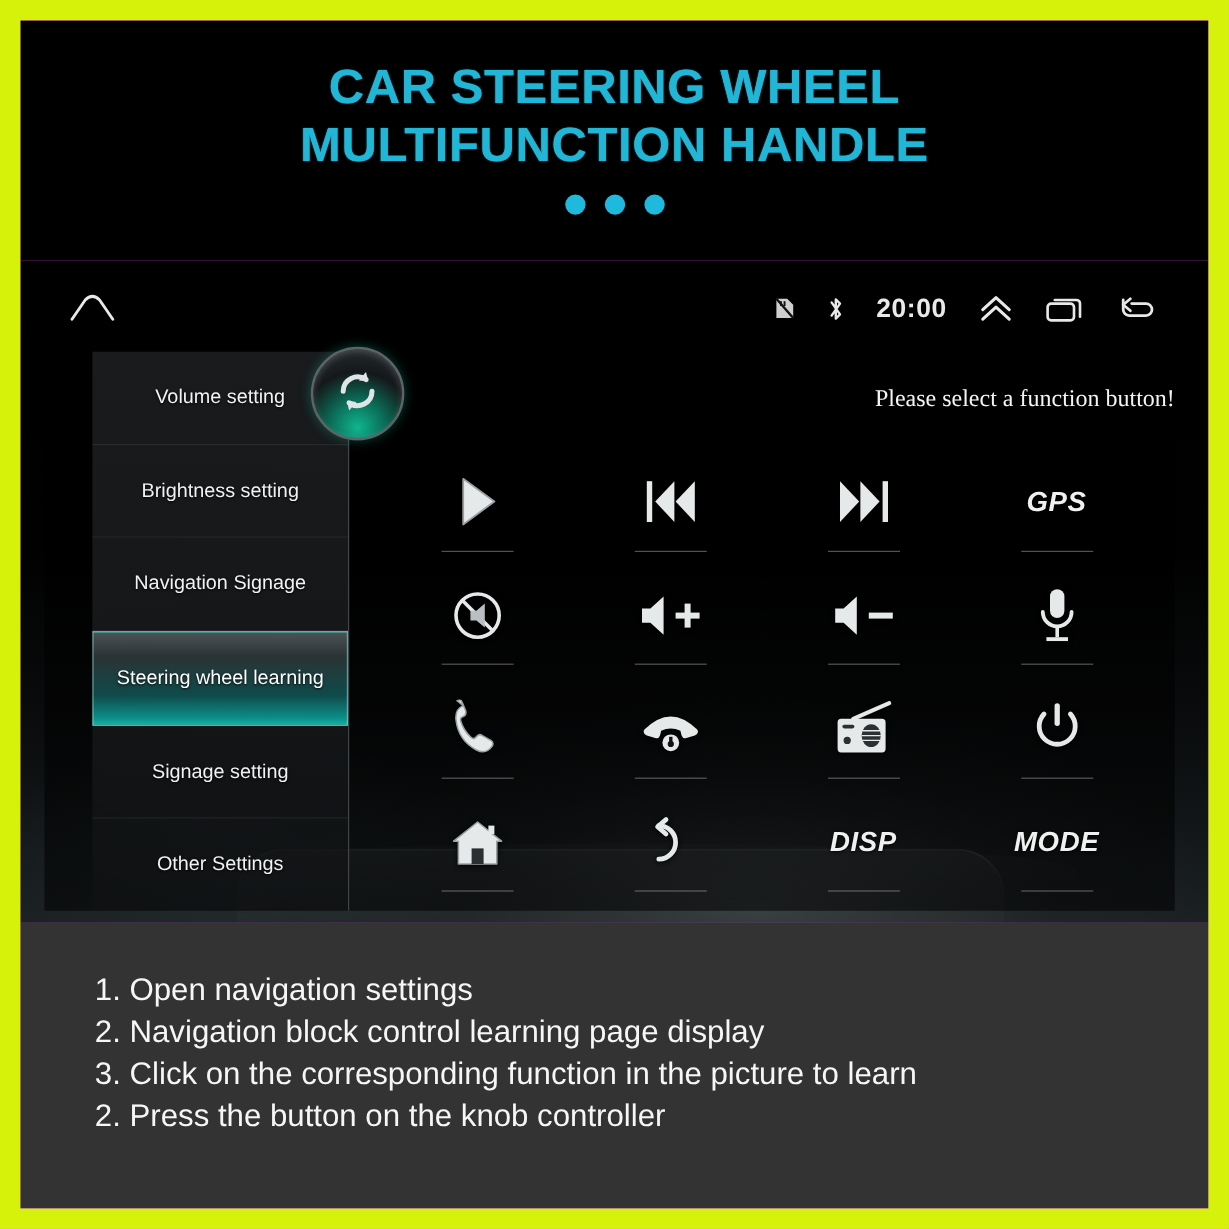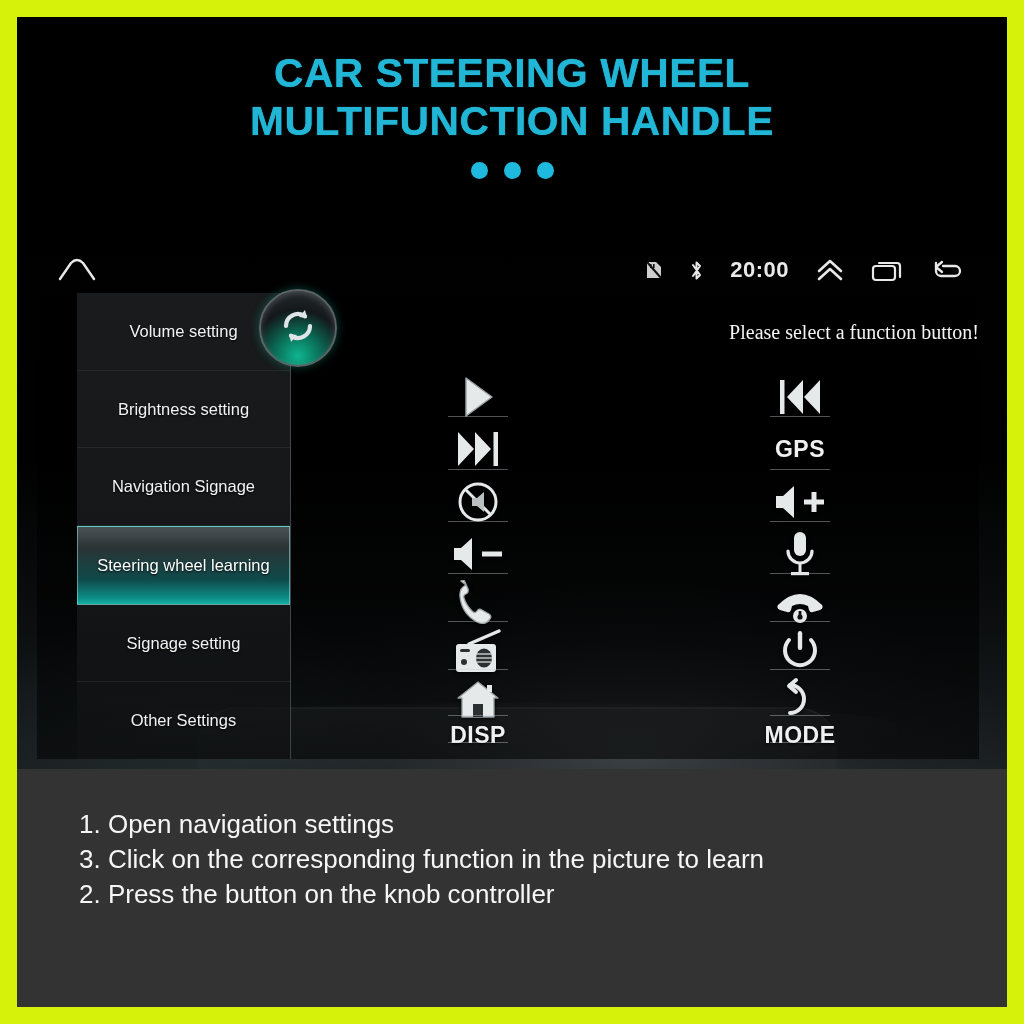--- a/index.html
+++ b/index.html
@@ -59,21 +59,21 @@
   }
   .hood2{
     position:absolute;left:120px;bottom:22px;width:760px;height:44px;
     background:linear-gradient(180deg, rgba(120,128,132,0.07), rgba(0,0,0,0));
     border-radius:50% 50% 0 0;
   }
 
   
   .statusbar{
     position:absolute;left:0;top:14px;width:990px;height:52px;
-    display:flex;align-items:flex-end;
+    display:flex;align-items:center;
   }
   .sb-home{margin-left:40px;display:flex;align-items:center;}
   .sb-right{
     margin-left:auto;display:flex;align-items:center;gap:26px;margin-right:42px;
   }
   .sb-time{
     color:#e9e9e9;font-size:22px;font-weight:bold;letter-spacing:0.5px;
     font-family:"Liberation Sans", sans-serif;
   }
   .sb-ico{display:flex;align-items:center;}
@@ -124,22 +124,23 @@
   .head-title{
     width:100%;text-align:right;color:#f4f4f4;font-size:20px;
     font-family:Liberation Serif, serif;
     text-shadow:0 1px 3px rgba(0,0,0,0.9);
     padding-left:24px;
   }
 
   .grid{
     position:absolute;left:26px;top:78px;right:18px;bottom:10px;
     display:grid;
-    grid-template-columns:repeat(2,1fr);
+    grid-template-columns:repeat(4,1fr);
     grid-template-rows:repeat(4,1fr);
+    font-style:italic;
   }
   .cell{
     position:relative;
     display:flex;align-items:center;justify-content:center;
   }
   .cell::after{
     content:"";
     position:absolute;left:50%;transform:translateX(-50%);
     bottom:6px;width:60px;height:1px;
     background:rgba(200,208,212,0.40);
@@ -389,18 +390,19 @@
               <span class="cell-label">MODE</span>
             </div>
 
           </div>
         </div>
       </div>
     </div>
 
     <div class="footer">
       <div class="step">1. Open navigation settings</div>
+      <div class="step">2. Navigation block control learning page display</div>
       <div class="step">3. Click on the corresponding function in the picture to learn</div>
       <div class="step">2. Press the button on the knob controller</div>
     </div>
 
   </div>
 </div>
 
 </body></html>

